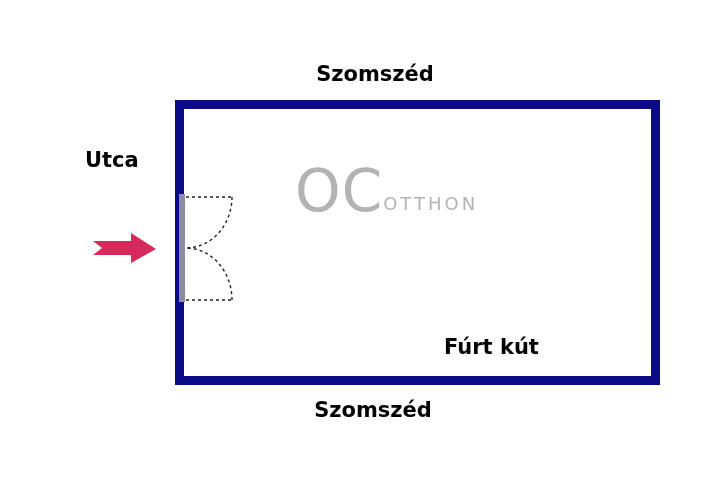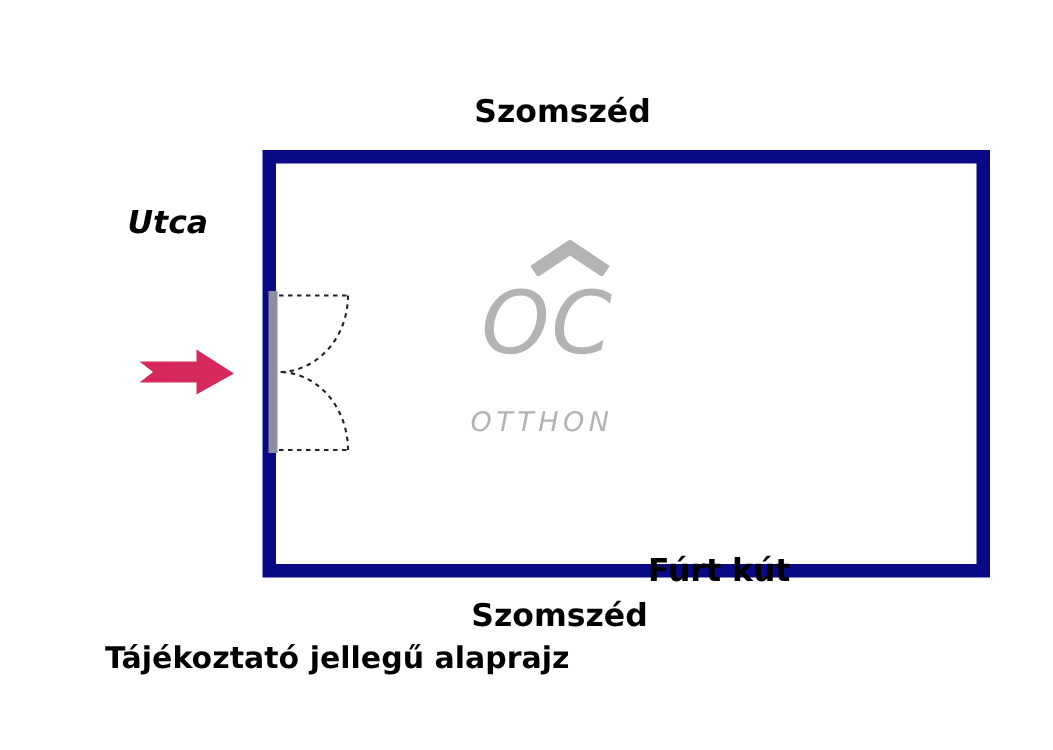--- a/index.html
+++ b/index.html
@@ -23,36 +23,35 @@
     border:9px solid var(--wall,#0a0a87);
     background:#fff;
   }
   .lbl{
     position:absolute;
     font-weight:bold;
     font-size:21px;
     white-space:nowrap;
   }
   .lbl-top{ left:310px; top:62px; width:130px; text-align:center; }
-  .lbl-street{ left:85px; top:136px;font-style:italic; }
+  .lbl-street{ left:85px; top:148px; }
   .lbl-plot{ left:383px; top:169px; }
-  .lbl-well{ left:432px; top:335px;margin-top:33px; }
+  .lbl-well{ left:444px; top:335px; }
   .lbl-bottom{ left:308px; top:398px; width:130px; text-align:center; }
   .lbl-disclaimer{ left:70px; top:426px; font-size:20px; }
 
   .watermark{
     position:absolute;
     left:295px; top:160px;
     width:114px;
     display:flex;
-    flex-direction:column;
-    align-items:flex-end;
+    flex-direction:row;
+    align-items:center;
     color:var(--watermark_gray,#b3b3b3);
     user-select:none;
-    font-style:italic;
   }
   .wm-oc{
     font-size:58px;
     line-height:1.1;
     font-weight:400;
     letter-spacing:1px;
   }
   .wm-line{
     font-size:18px;
     letter-spacing:3px;
@@ -84,21 +83,20 @@
 <body>
 
 <div class="canvas">
 
   <div class="plan-rect"></div>
 
   <div class="lbl lbl-top">Szomszéd</div>
   <div class="lbl lbl-street">Utca</div>
   <div class="lbl lbl-well">Fúrt kút</div>
   <div class="lbl lbl-bottom">Szomszéd</div>
-  <div class="lbl lbl-disclaimer">Tájékoztató jellegű alaprajz</div>
 
   <div class="watermark">
     <svg width="58" height="24" viewBox="0 0 58 24" aria-hidden="true">
       <polyline class="roof" points="5,21 29,5 53,21"></polyline>
     </svg>
     <div class="wm-oc">OC</div>
     <div class="wm-line">OTTHON</div>
   </div>
 
   <svg class="overlay-svg" viewBox="0 0 702 500" aria-hidden="true">

